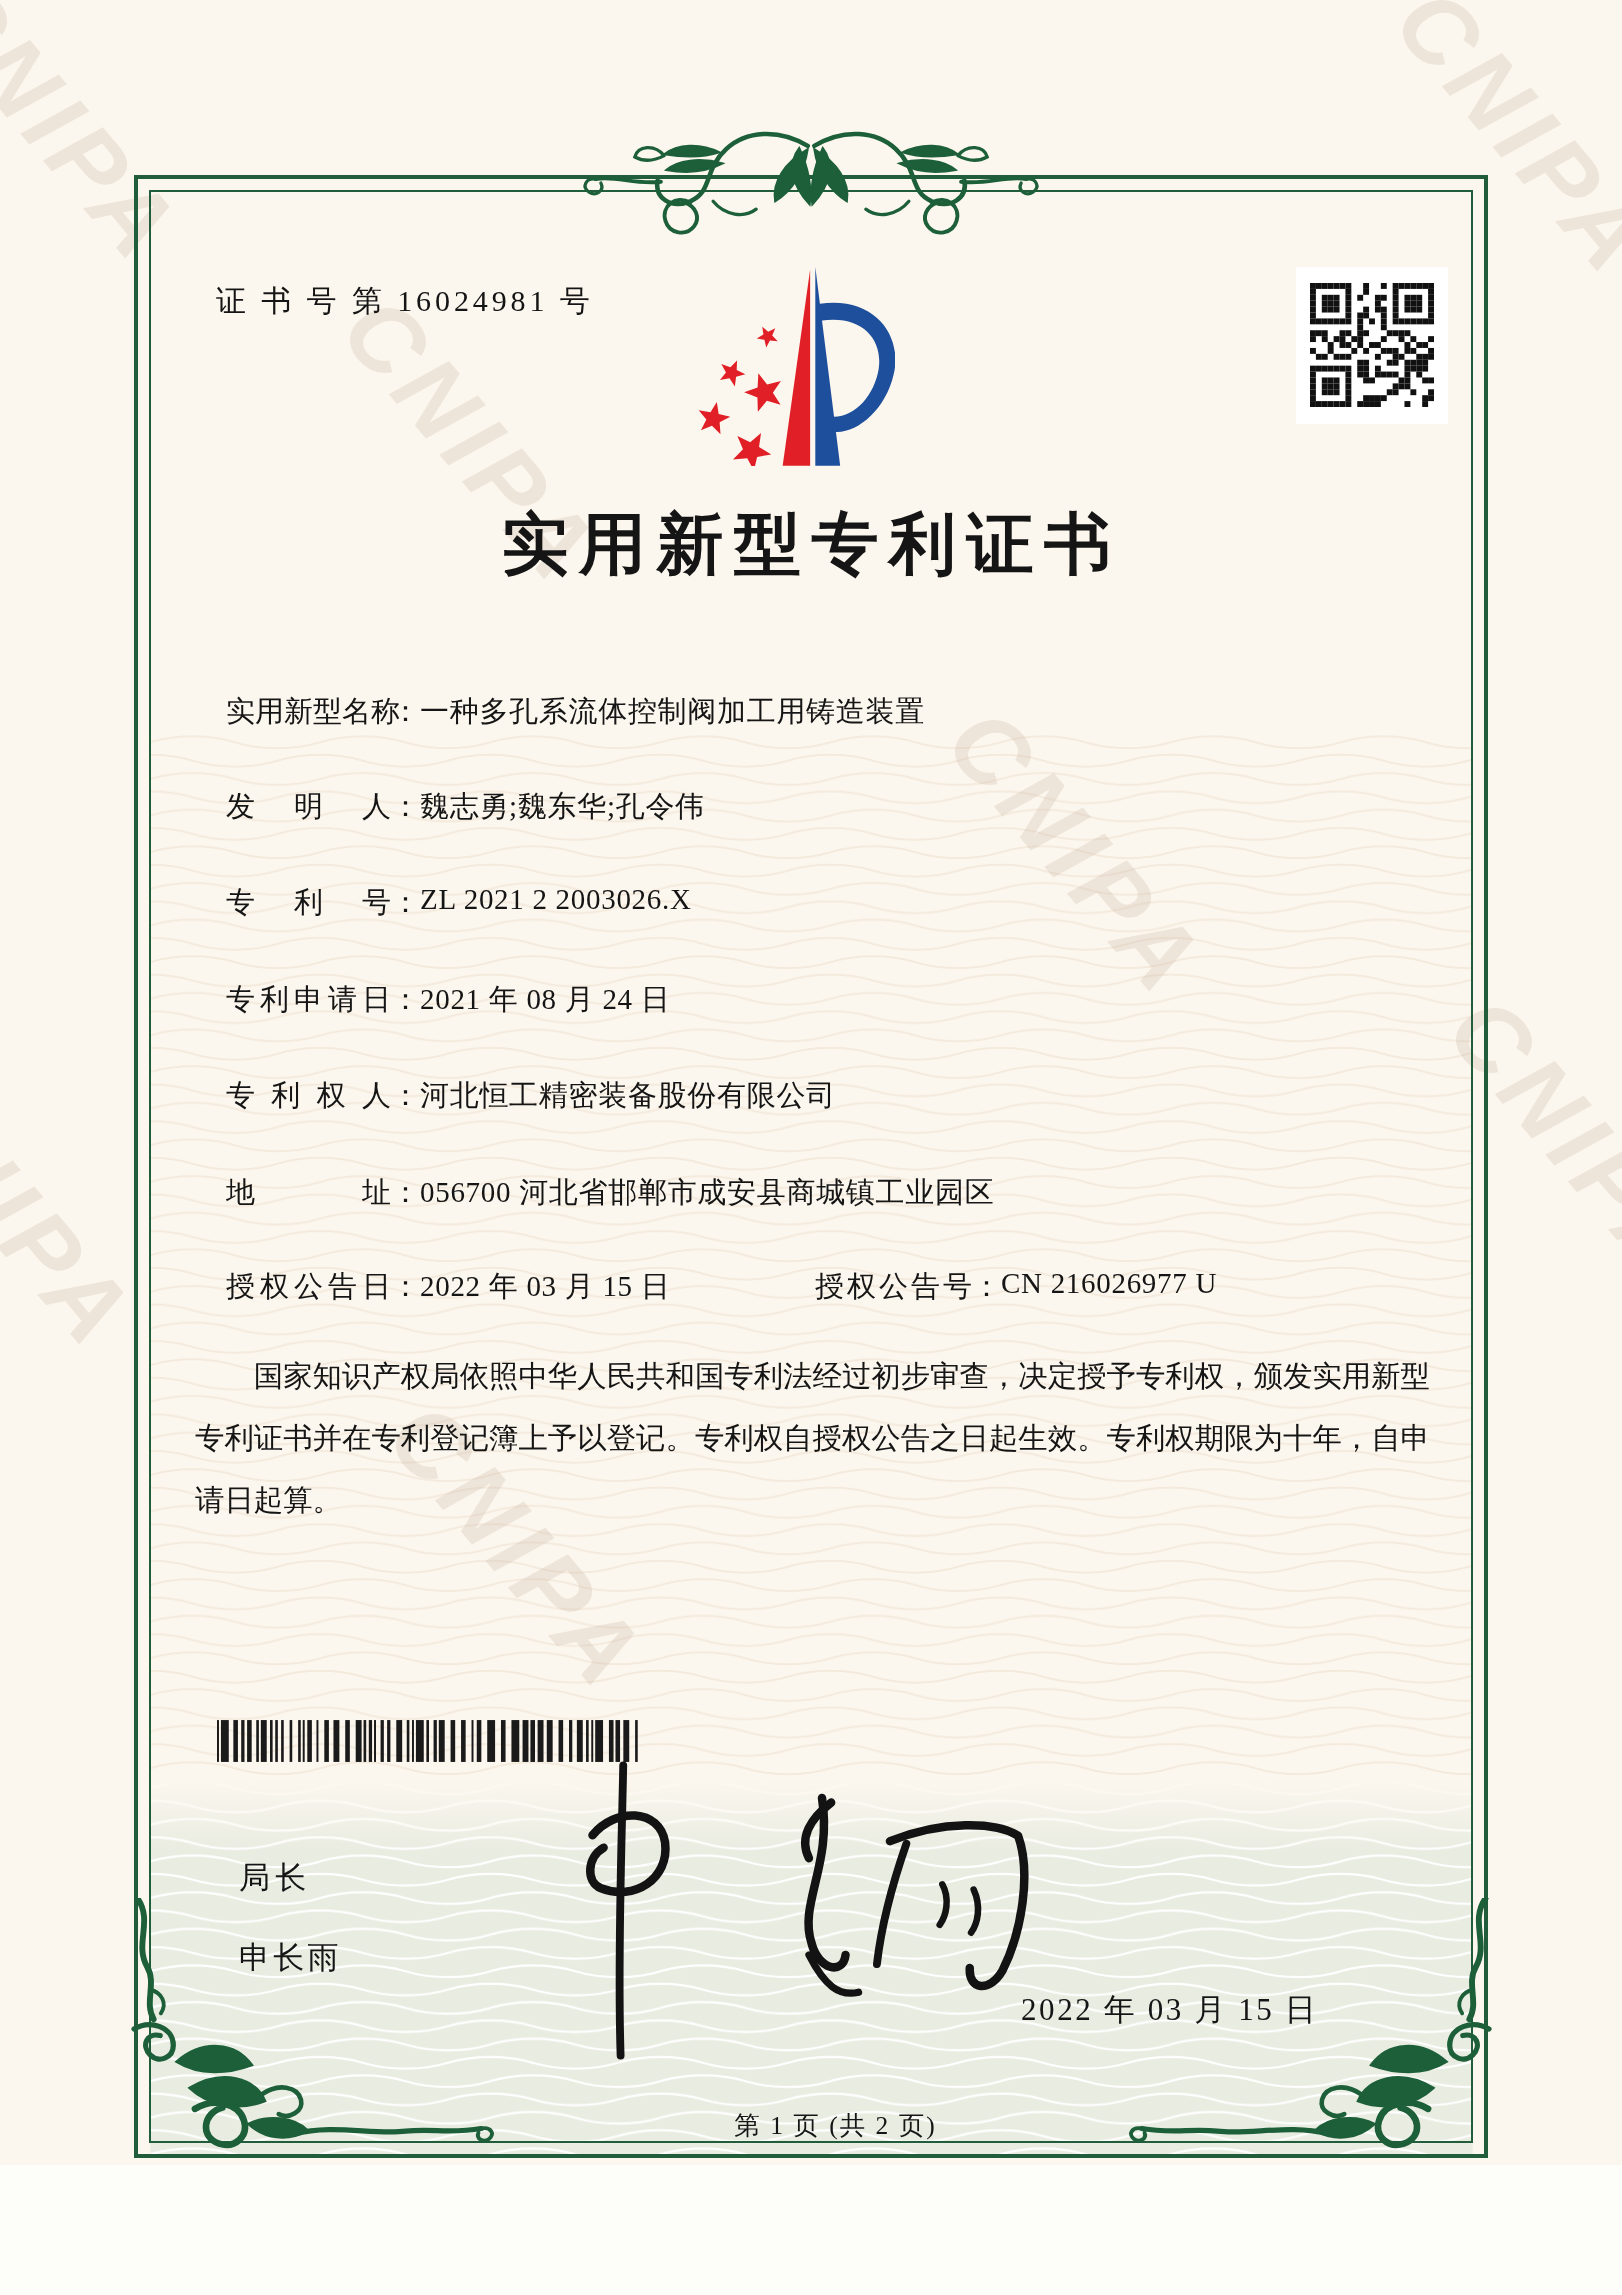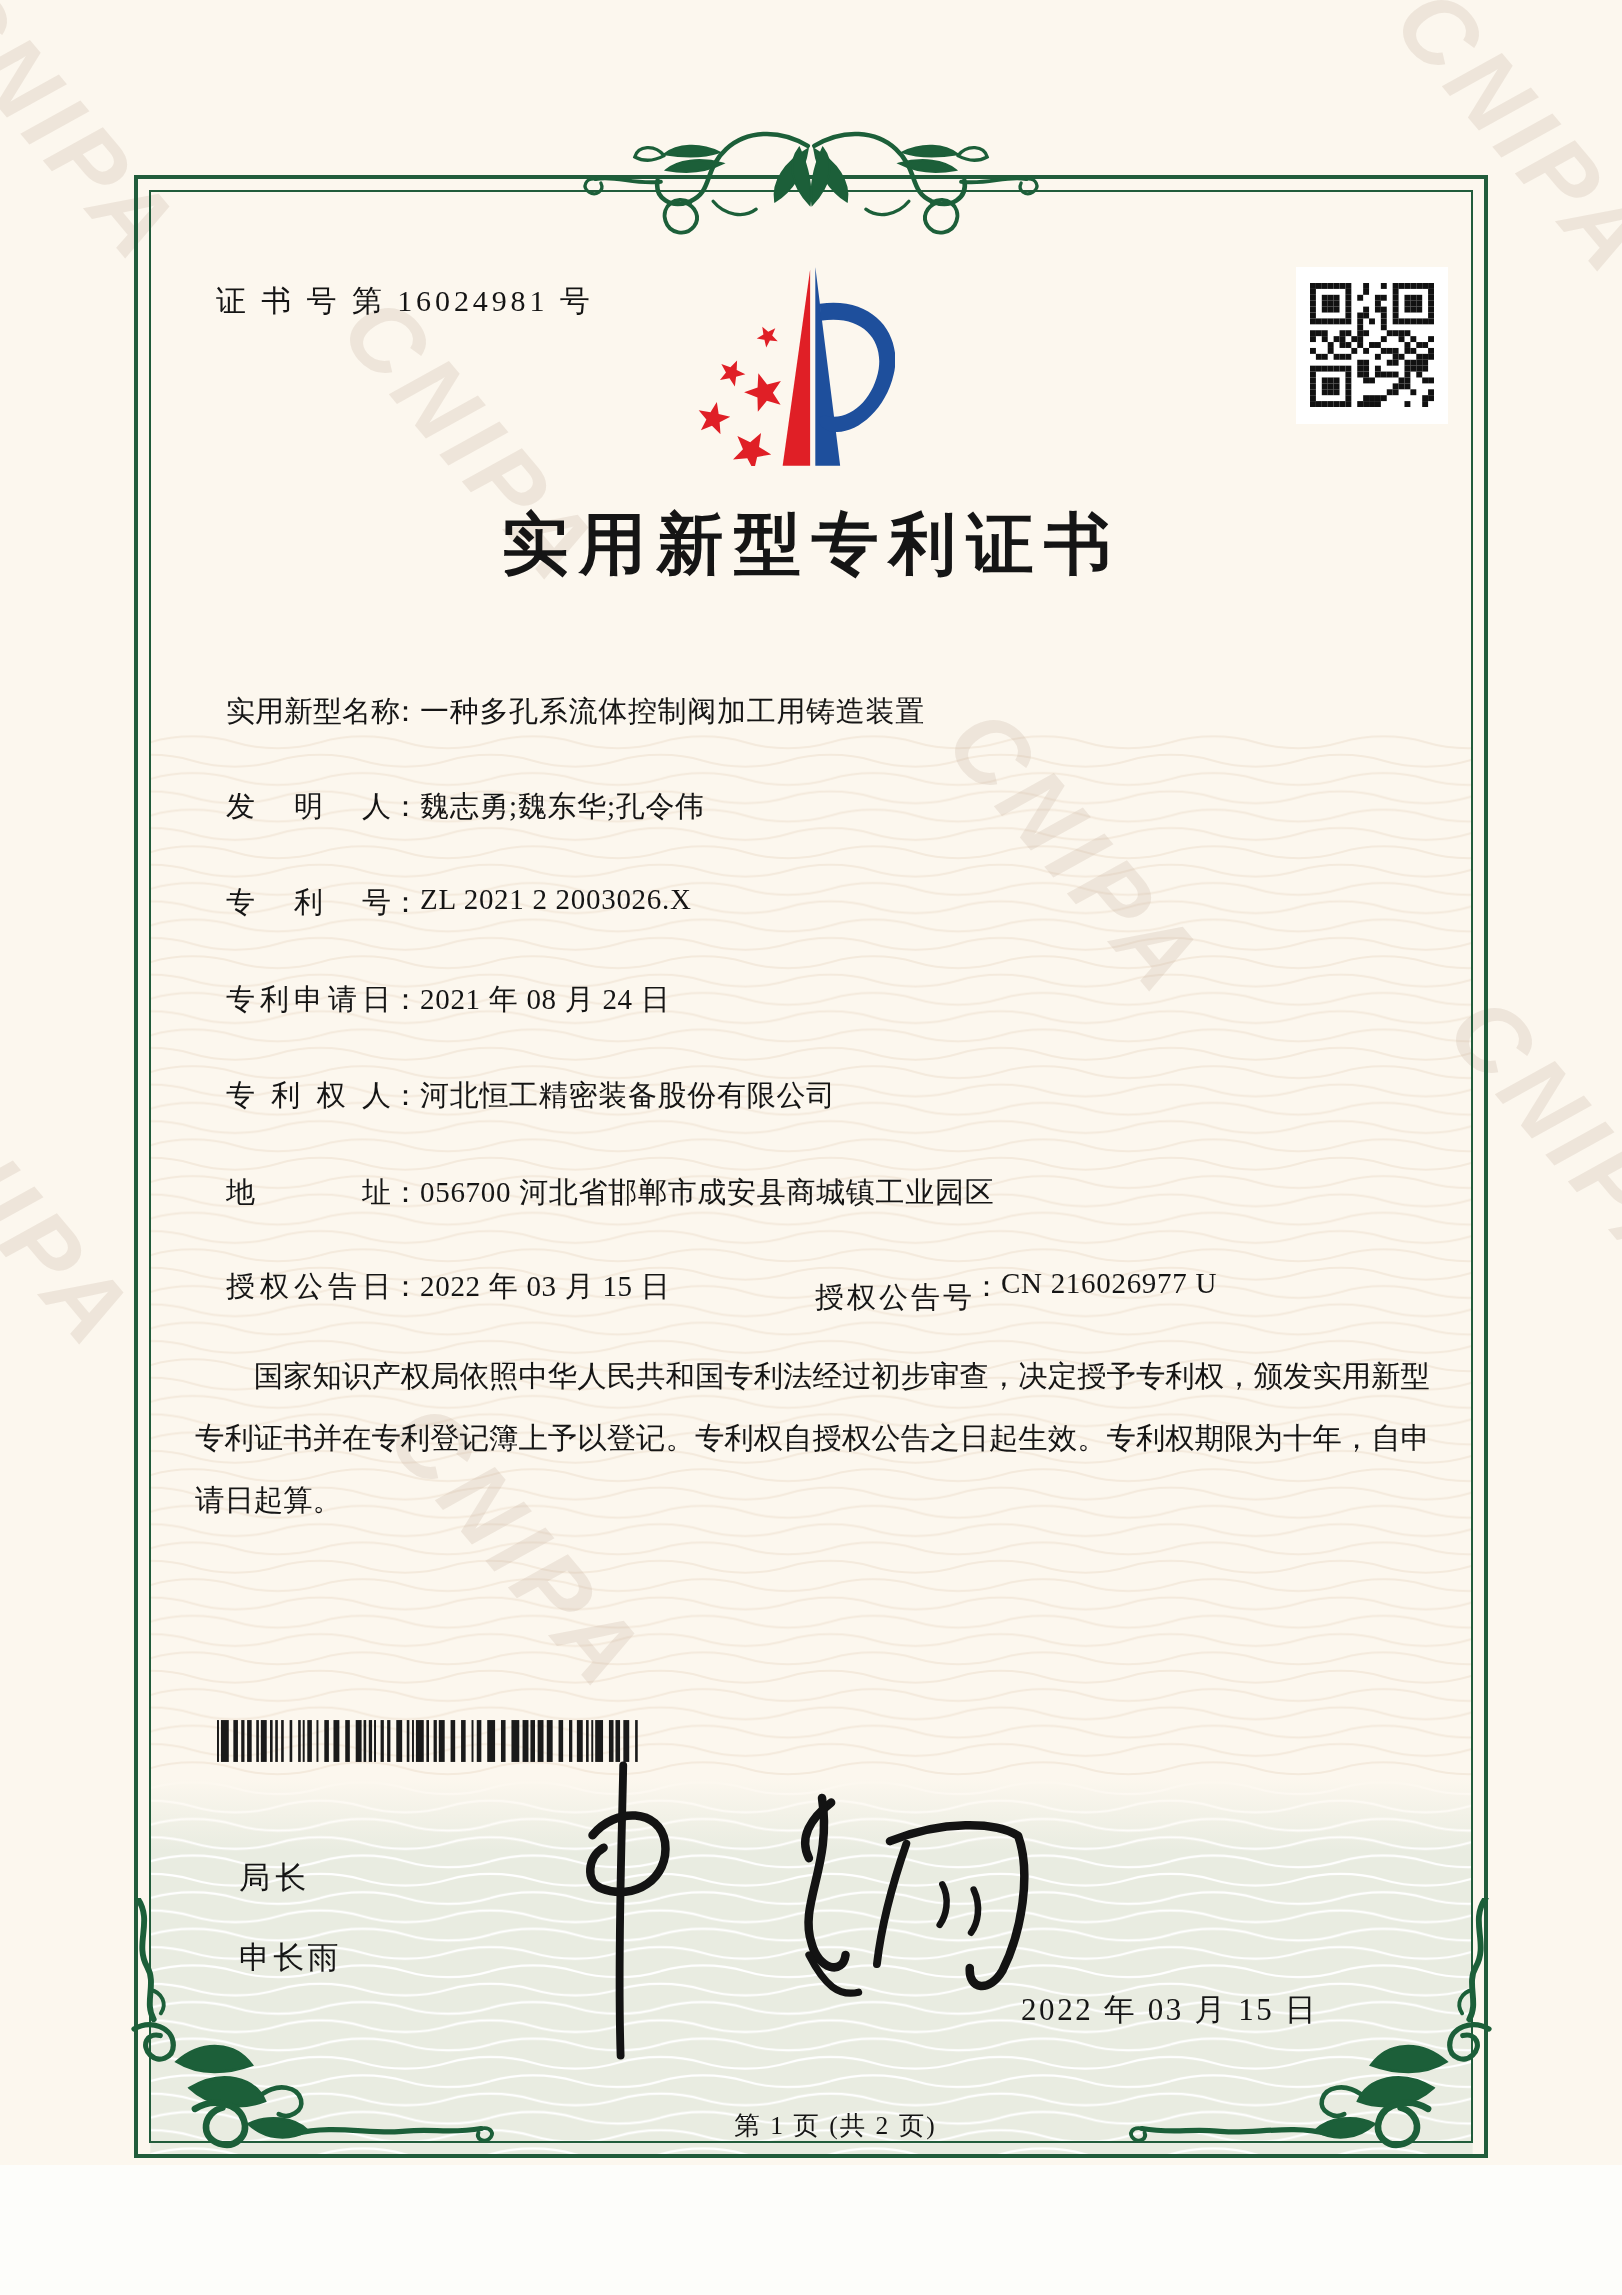--- a/index.html
+++ b/index.html
@@ -19,21 +19,21 @@
   
   .cert-number{position:absolute;left:216px;top:281px;font-size:30px;letter-spacing:3.9px;}
   .cert-title{position:absolute;left:0;top:499px;width:100%;text-align:center;
       font-size:67px;font-weight:700;letter-spacing:10.5px;}
   
   .frow{position:absolute;left:226px;font-size:29px;white-space:nowrap;}
   .flabel{display:inline-block;width:165px;text-align:justify;text-align-last:justify;vertical-align:top;}
   .fcolon{display:inline-block;vertical-align:top;}
   .fvalue{display:inline-block;vertical-align:top;letter-spacing:0.7px;}
   .fgroup2{position:absolute;left:589px;top:0;white-space:nowrap;}
-  .flabel2{display:inline-block;width:157px;text-align:justify;text-align-last:justify;vertical-align:top;margin-top:11px;}
+  .flabel2{display:inline-block;width:157px;text-align:justify;text-align-last:justify;vertical-align:top;}
   
   .legal{position:absolute;left:195px;top:1345px;width:1235px;font-size:29.4px;
       line-height:62px;text-align:justify;}
   .legal p{margin:0;text-indent:2em;}
   
   .director-title{position:absolute;left:239px;top:1857px;font-size:31px;letter-spacing:5.2px;
       font-family:"Liberation Sans","DejaVu Sans",sans-serif;}
   .director-name{position:absolute;left:239px;top:1937px;font-size:31px;letter-spacing:3.3px;
       font-family:"Liberation Sans","DejaVu Sans",sans-serif;}
   .issue-date{position:absolute;left:1021px;top:1989px;font-size:31px;letter-spacing:2.6px;}

